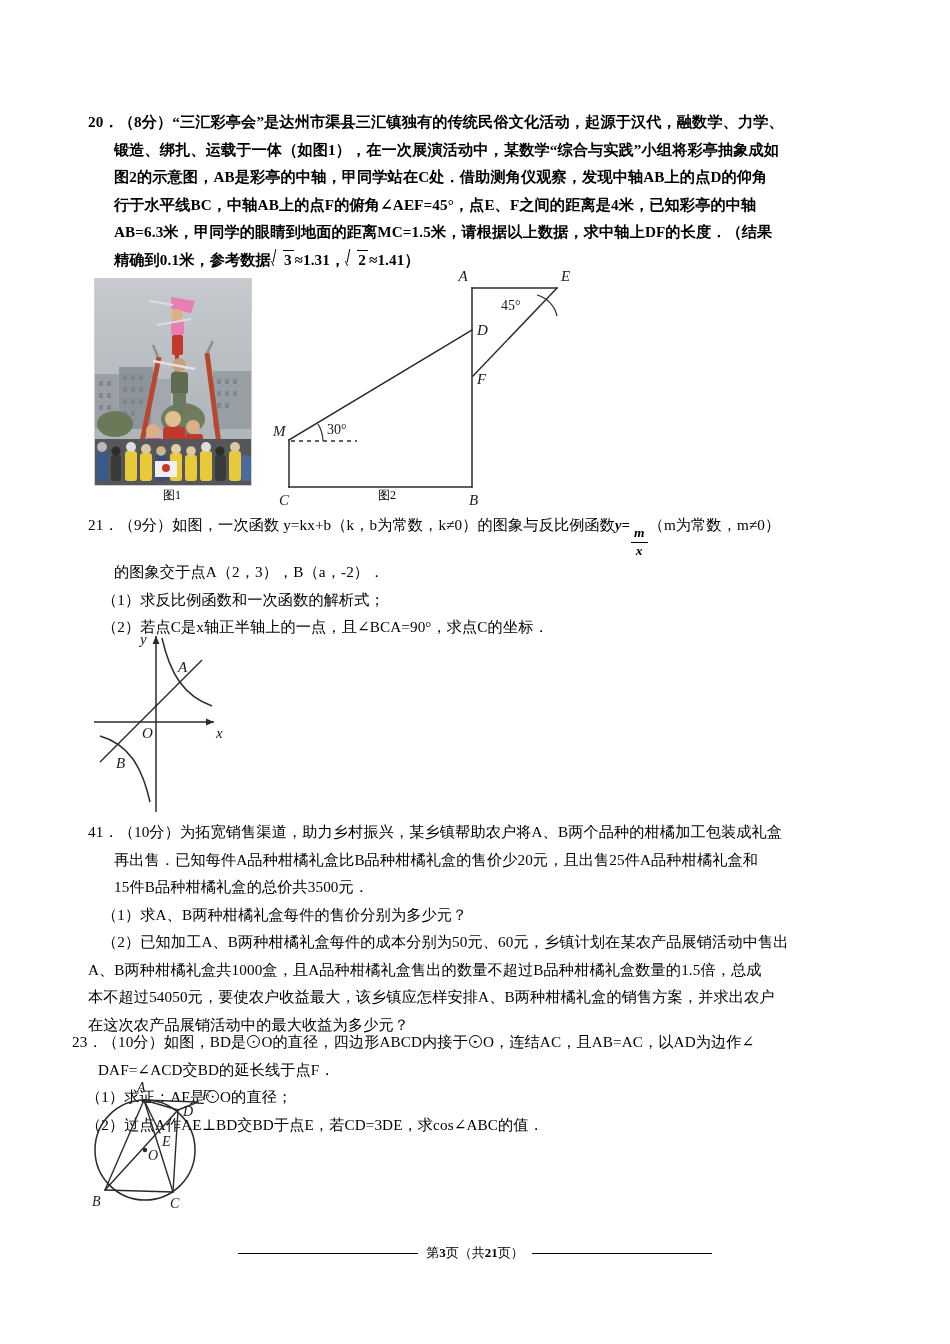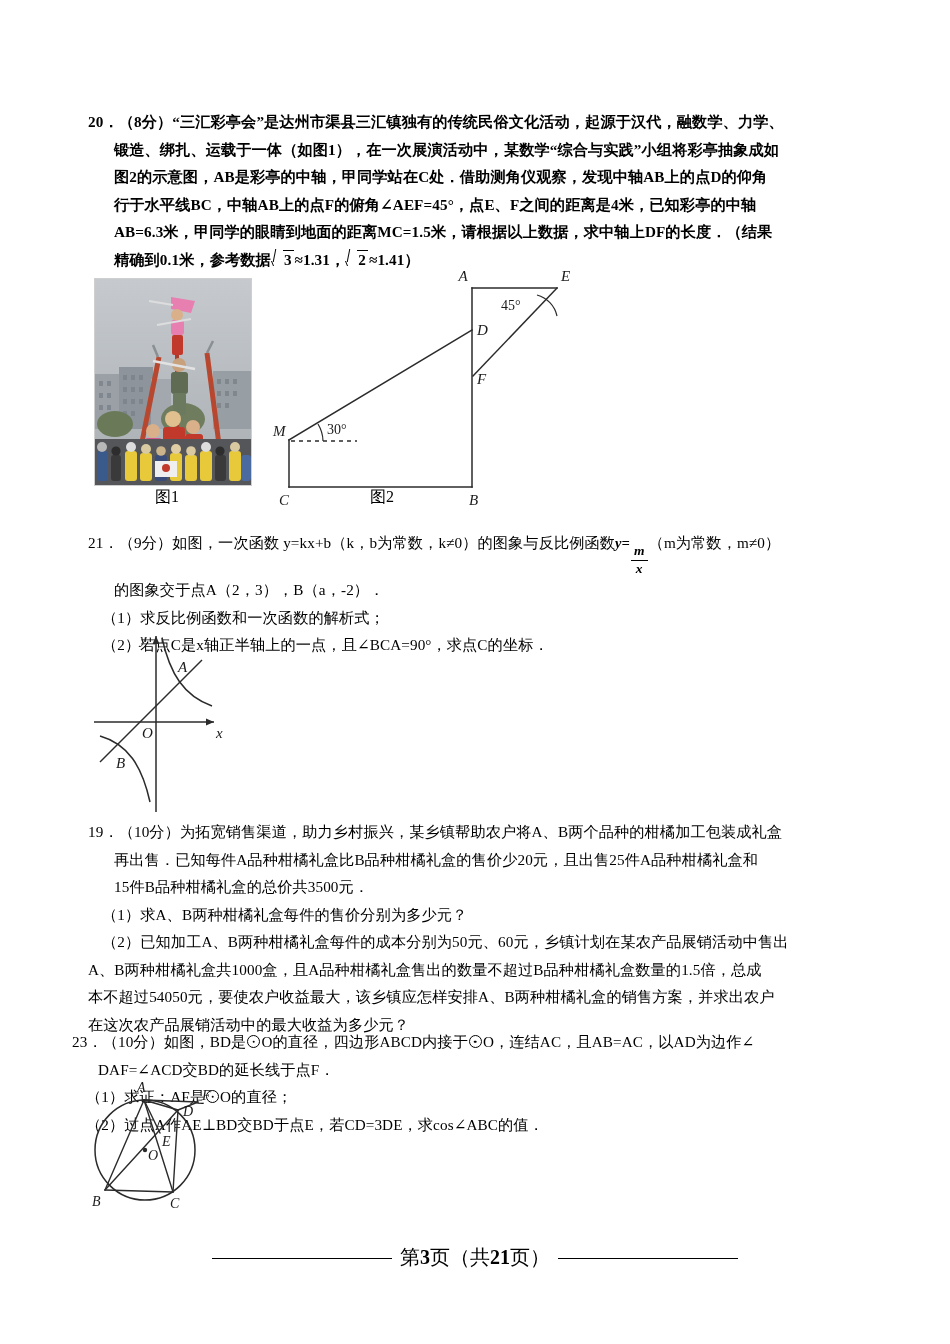--- a/index.html
+++ b/index.html
@@ -101,34 +101,35 @@
     width: 2.6px; height: 2.6px;
     background: #000;
     border-radius: 50%;
     transform: translate(-50%,-50%);
   }
 
   
   .fig { position: absolute; }
   .fig-caption {
     position: absolute;
-    font-size: 16px;
+    font-size: 12px;
     font-family: "Liberation Serif", serif;
+    margin-left: 8px;
   }
   .photo {
     position: absolute;
     overflow: hidden;
   }
 
   .footer {
     position: absolute;
     left: 0;
     width: 950px;
     text-align: center;
-    font-size: 20px;
+    font-size: 13px;
   }
   .footer .fline {
     display: inline-block;
     position: relative;
   }
   .footer .fline::before,
   .footer .fline::after {
     content: "";
     position: absolute;
     top: 50%;
@@ -304,21 +305,21 @@
       <text x="212" y="122" font-size="15">F</text>
       <text x="8" y="174" font-size="15">M</text>
       <text x="14" y="243" font-size="15">C</text>
       <text x="204" y="243" font-size="15">B</text>
       <text x="62" y="172" font-size="14" class="plain">30°</text>
       <text x="236" y="48" font-size="14" class="plain">45°</text>
     </svg>
   </div>
   <div class="fig-caption" style="left:370px; top:487px;">图2</div>
 
-  <div class="qblock" style="left:88px; top:528px; width:790px;">
+  <div class="qblock" style="left:88px; top:510px; width:790px;">
     <div class="qline" style="line-height:30px;">
       <span class="num">21</span><span class="num">．</span><span>（9分）</span><span>如图，一次函数 y=kx+b（k，b为常数，k≠0）的图象与反比例函数</span><span class="fr-y">y=</span><span class="frac">
           <span class="top">m</span>
           <span class="bar"></span>
           <span class="bot">x</span>
         </span><span>（m为常数，m≠0）</span>
     </div>
     <div class="qline" style="padding-left:26px; ">
       <span>的图象交于点A（2，3），B（a，‑2）．</span>
     </div>
@@ -351,21 +352,21 @@
       <text x="52" y="18" font-size="15">y</text>
       <text x="128" y="112" font-size="15">x</text>
       <text x="54" y="112" font-size="15">O</text>
       <text x="90" y="46" font-size="15">A</text>
       <text x="28" y="142" font-size="15">B</text>
     </svg>
   </div>
 
   <div class="qblock" style="left:88px; top:818px; width:790px;">
     <div class="qline">
-      <span class="num">19</span><span class="num">．</span><span>（10分）</span><span>为拓宽销售渠道，助力乡村振兴，某乡镇帮助农户将A、B两个品种的柑橘加工包装成礼盒</span>
+      <span class="num">41</span><span class="num">．</span><span>（10分）</span><span>为拓宽销售渠道，助力乡村振兴，某乡镇帮助农户将A、B两个品种的柑橘加工包装成礼盒</span>
     </div>
     <div class="qline" style="padding-left:26px;">
       <span>再出售．已知每件A品种柑橘礼盒比B品种柑橘礼盒的售价少20元，且出售25件A品种柑橘礼盒和</span>
     </div>
     <div class="qline" style="padding-left:26px;">
       <span>15件B品种柑橘礼盒的总价共3500元．</span>
     </div>
     <div class="qline" style="padding-left:14px;">
       <span>（1）求A、B两种柑橘礼盒每件的售价分别为多少元？</span>
     </div>

